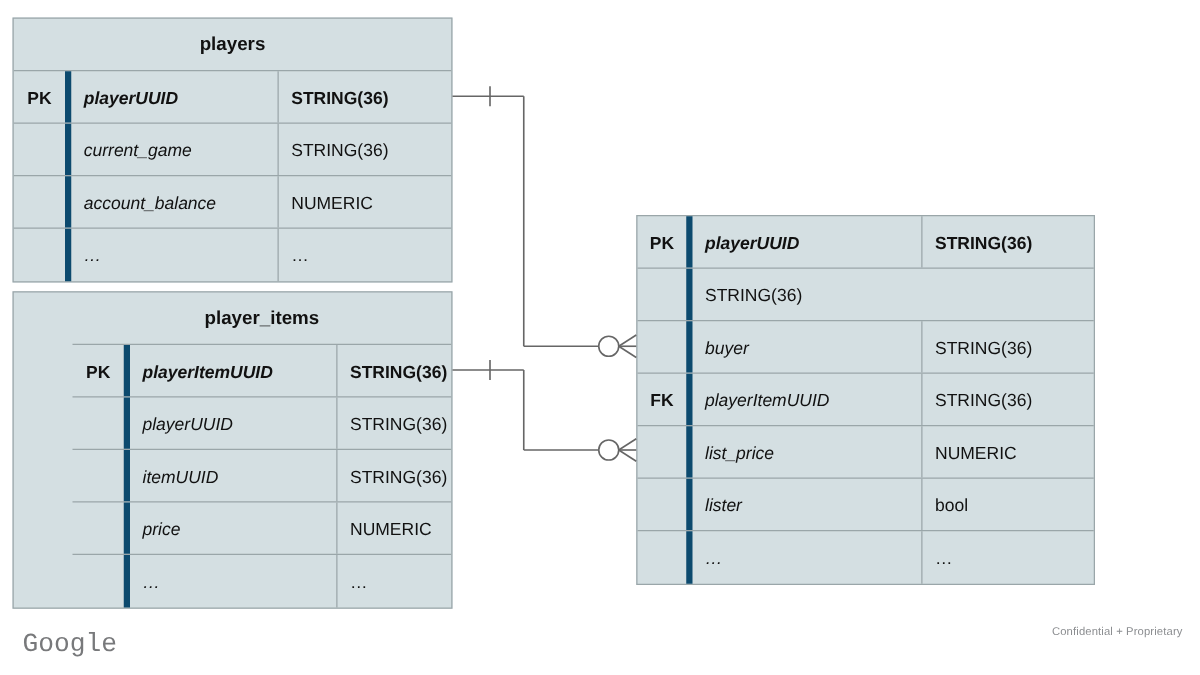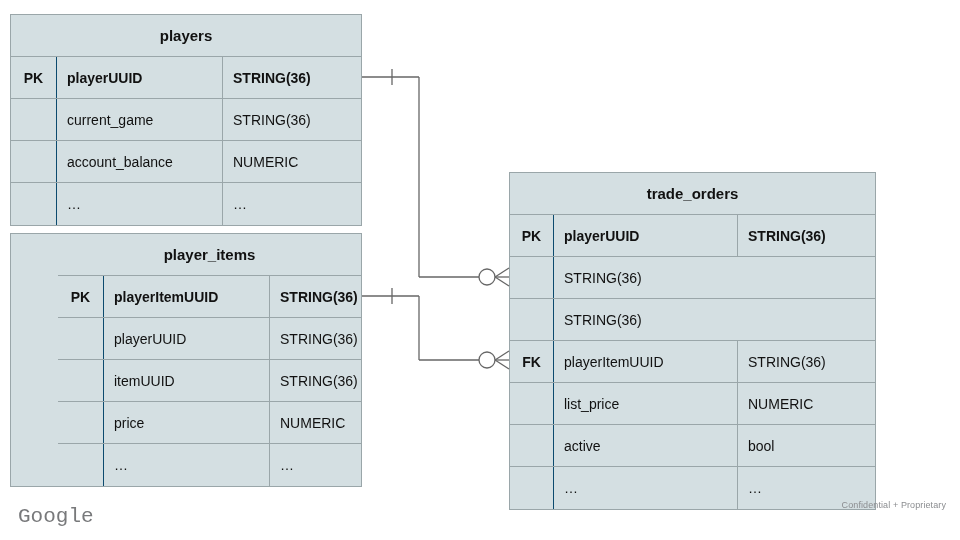--- a/index.html
+++ b/index.html
@@ -41,37 +41,38 @@
     display: flex;
     height: 42px;
     box-sizing: border-box;
     border-bottom: 1px solid #9aa6a9;
   }
   .erow:last-child {
     border-bottom: none;
   }
   .cell-key {
     box-sizing: border-box;
-    border-right: 1px solid #0c4a6e;
+    border-right: 5px solid #0c4a6e;
     display: flex;
     align-items: center;
     justify-content: center;
     font-size: 14px;
     font-weight: bold;
     color: #111111;
   }
   .cell-name {
     box-sizing: border-box;
     border-right: 1px solid #9aa6a9;
     display: flex;
     align-items: center;
     padding-left: 10px;
     font-size: 14px;
     color: #111111;
     white-space: nowrap;
+    font-style: italic;
   }
   .cell-type {
     box-sizing: border-box;
     display: flex;
     align-items: center;
     padding-left: 10px;
     font-size: 14px;
     color: #111111;
     white-space: nowrap;
   }
@@ -184,48 +185,48 @@
       <div class="cell-type">NUMERIC</div>
     </div>
     <div class="erow">
       <div class="cell-key"></div>
       <div class="cell-name">…</div>
       <div class="cell-type">…</div>
     </div>
   </div>
 
   <div class="entity" id="tbl-tradeorders">
-    <div class="entity-title">trade_orders</div>
 
     <div class="erow pkrow">
       <div class="cell-key">PK</div>
       <div class="cell-name">playerUUID</div>
       <div class="cell-type">STRING(36)</div>
     </div>
     <div class="erow">
       <div class="cell-key"></div>
       <div class="cell-type">STRING(36)</div>
     </div>
     <div class="erow">
       <div class="cell-key"></div>
+      <div class="cell-name">buyer</div>
       <div class="cell-type">STRING(36)</div>
     </div>
     <div class="erow">
       <div class="cell-key">FK</div>
       <div class="cell-name">playerItemUUID</div>
       <div class="cell-type">STRING(36)</div>
     </div>
     <div class="erow">
       <div class="cell-key"></div>
       <div class="cell-name">list_price</div>
       <div class="cell-type">NUMERIC</div>
     </div>
     <div class="erow">
       <div class="cell-key"></div>
-      <div class="cell-name">active</div>
+      <div class="cell-name">lister</div>
       <div class="cell-type">bool</div>
     </div>
     <div class="erow">
       <div class="cell-key"></div>
       <div class="cell-name">…</div>
       <div class="cell-type">…</div>
     </div>
   </div>
 
   <svg id="connectors" viewBox="0 0 960 540">

